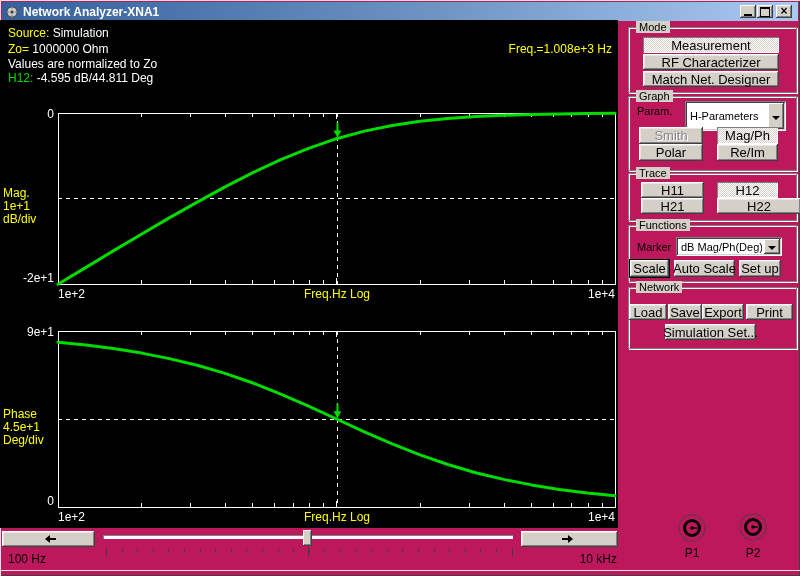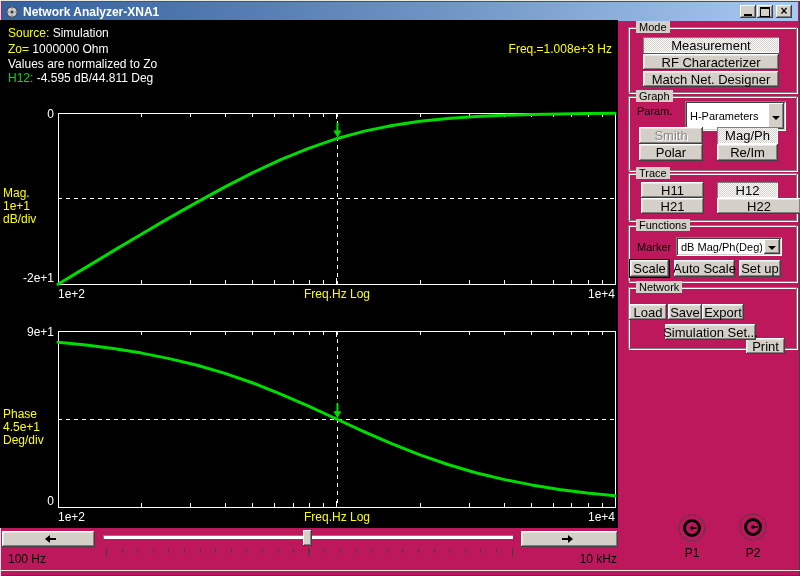--- a/index.html
+++ b/index.html
@@ -240,21 +240,21 @@
   <div class="btn def" style="left:630px;top:260px;width:39px;height:17px;">Scale</div>
   <div class="btn" style="left:674px;top:260px;width:61px;height:17px;">Auto Scale</div>
   <div class="btn" style="left:739px;top:260px;width:42px;height:17px;">Set up</div>
 
   <div class="group" style="left:628px;top:287px;width:167px;height:60px;">
     <div class="glabel">Network</div>
   </div>
   <div class="btn" style="left:629px;top:304px;width:38px;height:16px;">Load</div>
   <div class="btn" style="left:668px;top:304px;width:34px;height:16px;">Save</div>
   <div class="btn" style="left:702px;top:304px;width:42px;height:16px;">Export</div>
-  <div class="btn" style="left:746px;top:304px;width:39px;height:16px;margin-top:34px;">Print</div>
+  <div class="btn" style="left:746px;top:304px;width:47px;height:16px;">Print</div>
   <div class="btn" style="left:665px;top:324px;width:91px;height:16px;">Simulation Set...</div>
 
   <div class="arrowbtn" style="left:2px;top:531px;width:93px;height:16px;">
     <div class="arr">
         <div class="headL"></div>
         <div class="stem"></div>
       </div>
   </div>
   <div class="slider-track" style="left:103px;top:535px;width:410px;height:4px;"></div>
   <div class="slider-thumb" style="left:303px;top:530px;width:9px;height:16px;"></div>

